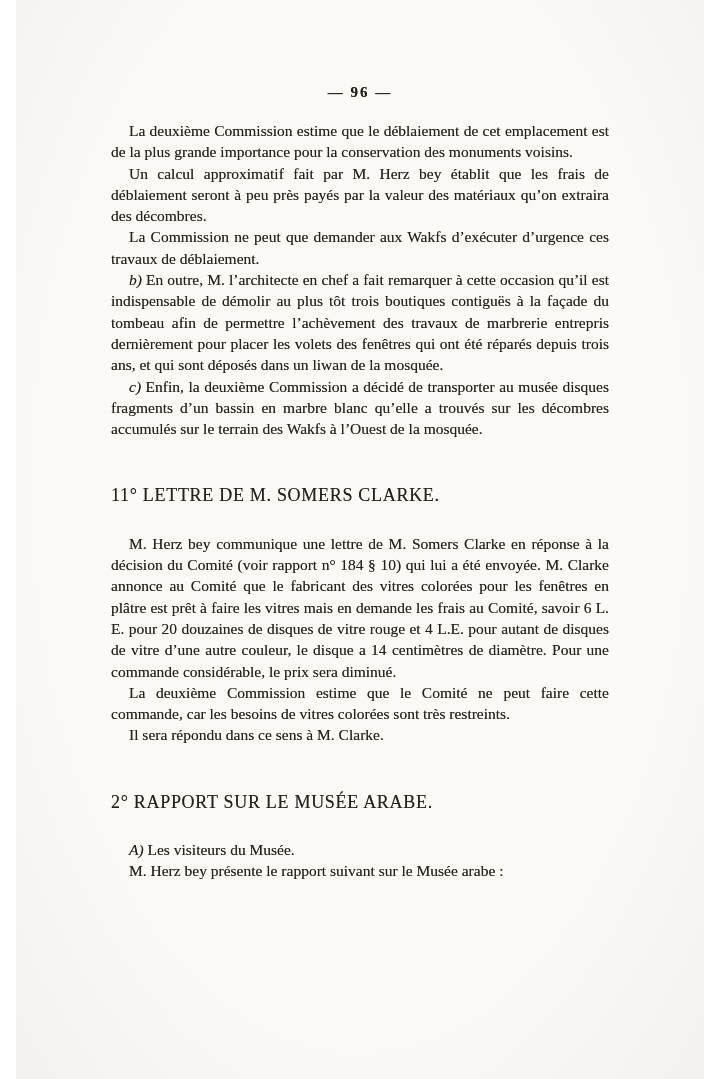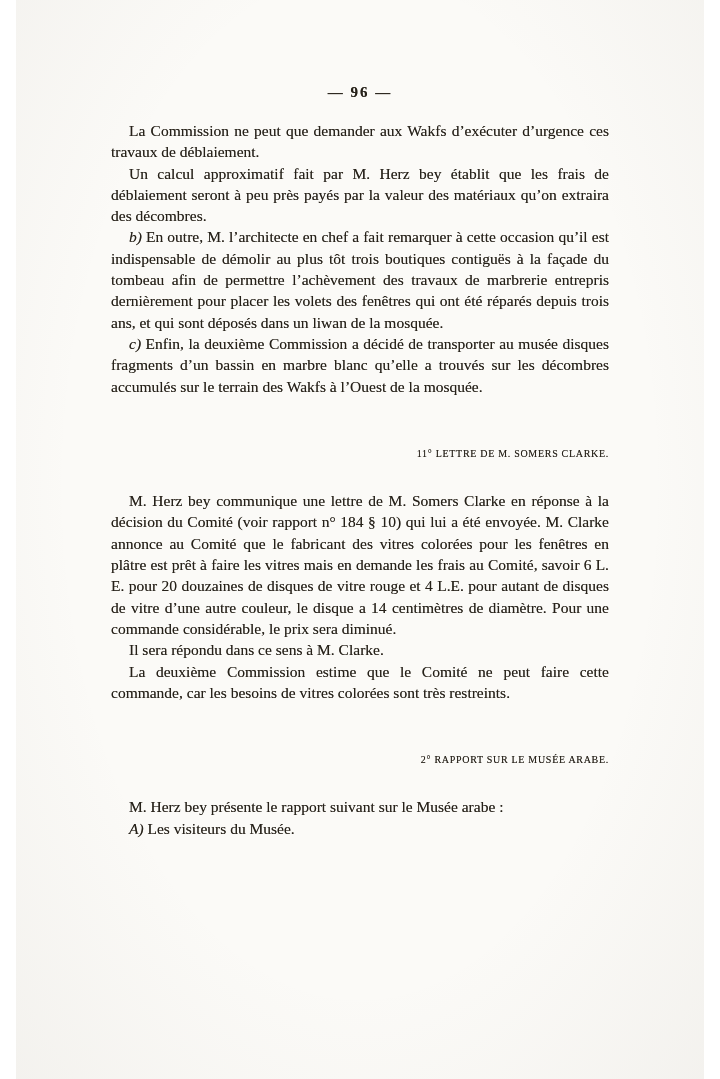--- a/index.html
+++ b/index.html
@@ -36,53 +36,54 @@
     }
     .para {
       margin: 0;
       text-indent: 18px;
     }
     .lead {
       font-style: italic;
     }
     .heading {
       margin: 46px 0 26px 0;
-      text-align: right;
+      text-align: left;
       text-indent: 0;
-      font-size: 10px;
+      font-size: 18px;
       font-weight: normal;
       letter-spacing: 0.7px;
     }
   </style>
 </head>
 <body>
 
 <div class="page">
 
   <div class="page-number">— 96 —</div>
 
   <div class="text-block">
 
+    <p class="para"><span>La deuxième Commission estime que le déblaiement de cet emplacement est de la plus grande importance pour la conservation des monuments voisins.</span></p>
+
+    <p class="para"><span>Un calcul approximatif fait par M. Herz bey établit que les frais de déblaiement seront à peu près payés par la valeur des matériaux qu’on extraira des décombres.</span></p>
 
     <p class="para"><span>La Commission ne peut que demander aux Wakfs d’exécuter d’urgence ces travaux de déblaiement.</span></p>
-
-    <p class="para"><span>Un calcul approximatif fait par M. Herz bey établit que les frais de déblaiement seront à peu près payés par la valeur des matériaux qu’on extraira des décombres.</span></p>
 
     <p class="para"><span class="lead">b)</span> <span>En outre, M. l’architecte en chef a fait remarquer à cette occasion qu’il est indispensable de démolir au plus tôt trois boutiques contiguës à la façade du tombeau afin de permettre l’achèvement des travaux de marbrerie entrepris dernièrement pour placer les volets des fenêtres qui ont été réparés depuis trois ans, et qui sont déposés dans un liwan de la mosquée.</span></p>
 
     <p class="para"><span class="lead">c)</span> <span>Enfin, la deuxième Commission a décidé de transporter au musée disques fragments d’un bassin en marbre blanc qu’elle a trouvés sur les décombres accumulés sur le terrain des Wakfs à l’Ouest de la mosquée.</span></p>
 
     <p class="para heading">11° LETTRE DE M. SOMERS CLARKE.</p>
 
     <p class="para"><span>M. Herz bey communique une lettre de M. Somers Clarke en réponse à la décision du Comité (voir rapport n° 184 § 10) qui lui a été envoyée. M. Clarke annonce au Comité que le fabricant des vitres colorées pour les fenêtres en plâtre est prêt à faire les vitres mais en demande les frais au Comité, savoir 6 L. E. pour 20 douzaines de disques de vitre rouge et 4 L.E. pour autant de disques de vitre d’une autre couleur, le disque a 14 centimètres de diamètre. Pour une commande considérable, le prix sera diminué.</span></p>
 
+    <p class="para"><span>La deuxième Commission estime que le Comité ne peut faire cette commande, car les besoins de vitres colorées sont très restreints.</span></p>
+
     <p class="para"><span>Il sera répondu dans ce sens à M. Clarke.</span></p>
-
-    <p class="para"><span>La deuxième Commission estime que le Comité ne peut faire cette commande, car les besoins de vitres colorées sont très restreints.</span></p>
 
     <p class="para heading">2° RAPPORT SUR LE MUSÉE ARABE.</p>
 
+    <p class="para"><span class="lead">A)</span> <span>Les visiteurs du Musée.</span></p>
+
     <p class="para"><span>M. Herz bey présente le rapport suivant sur le Musée arabe :</span></p>
-
-    <p class="para"><span class="lead">A)</span> <span>Les visiteurs du Musée.</span></p>
 
   </div>
 </div>
 
 </body></html>

